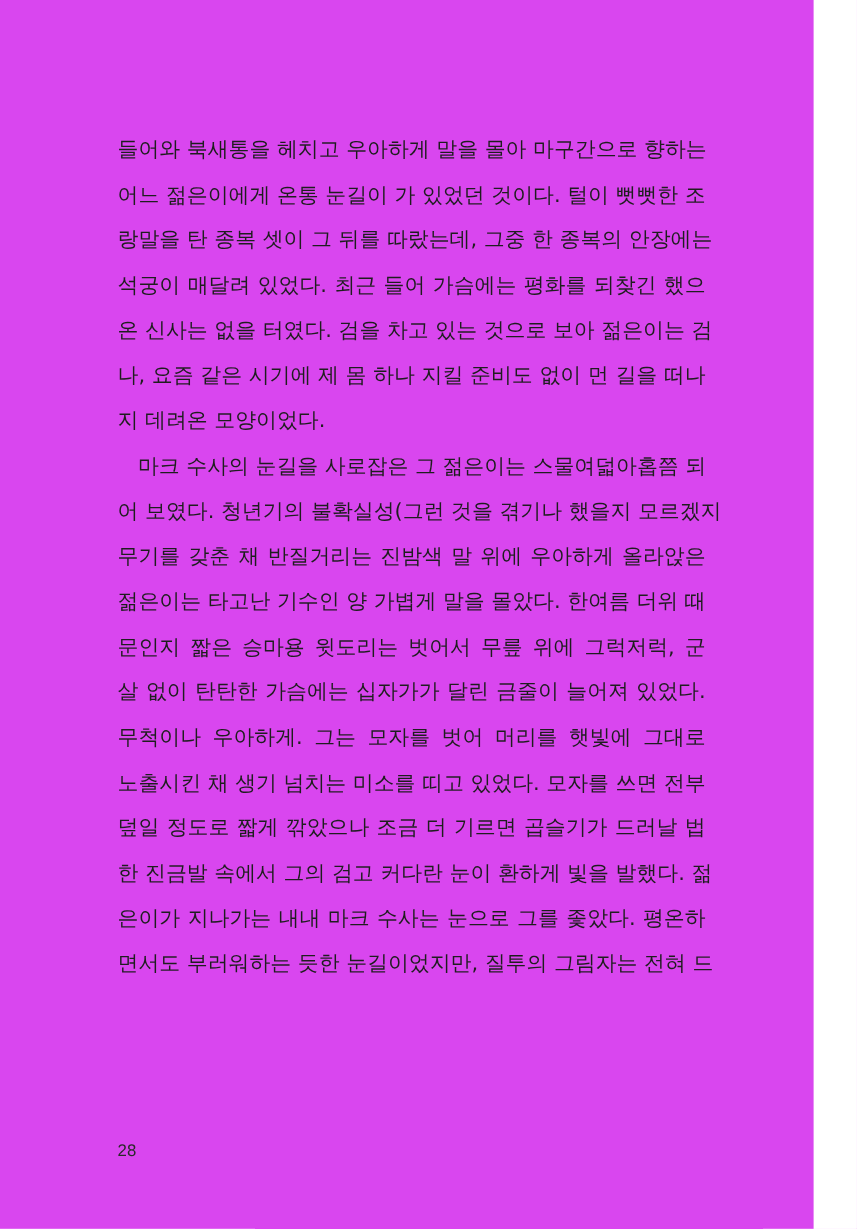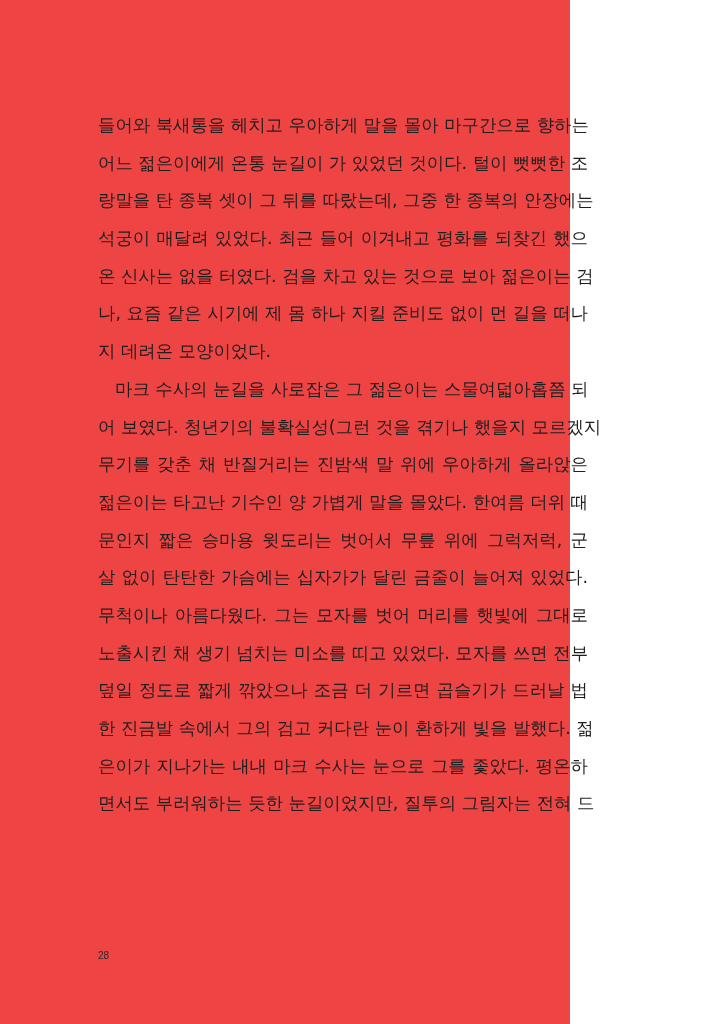--- a/index.html
+++ b/index.html
@@ -9,23 +9,23 @@
     }
     body {
       width: 714px;
       height: 1024px;
       position: relative;
       overflow: hidden;
     }
     .page {
       position: absolute;
       left: 0; top: 0;
-      width: 570px;
+      width: 678px;
       height: 1024px;
-      background: #ef4444;
+      background: #d946ef;
     }
     .body-text {
       position: absolute;
       left: 98px;
       top: 107px;
       width: 490px;
       font-family: "DejaVu Sans", "Liberation Sans", sans-serif;
       font-size: 17.4px;
       color: #1e1e1e;
     }
@@ -41,46 +41,46 @@
       text-align-last: left;
     }
     .line.indent {
       padding-left: 17px;
     }
     .page-number {
       position: absolute;
       left: 98px;
       top: 950px;
       font-family: "Liberation Sans", "DejaVu Sans", sans-serif;
-      font-size: 10px;
+      font-size: 14px;
       color: #2a2a2a;
     }
   </style>
 </head>
 <body>
 
 <div class="page">
   <div class="body-text">
     <div>
       <span class="line">들어와 북새통을 헤치고 우아하게 말을 몰아 마구간으로 향하는</span>
       <span class="line">어느 젊은이에게 온통 눈길이 가 있었던 것이다. 털이 뻣뻣한 조</span>
       <span class="line">랑말을 탄 종복 셋이 그 뒤를 따랐는데, 그중 한 종복의 안장에는</span>
-      <span class="line">석궁이 매달려 있었다. 최근 들어 이겨내고 평화를 되찾긴 했으</span>
+      <span class="line">석궁이 매달려 있었다. 최근 들어 가슴에는 평화를 되찾긴 했으</span>
       <span class="line">온 신사는 없을 터였다. 검을 차고 있는 것으로 보아 젊은이는 검</span>
       <span class="line">나, 요즘 같은 시기에 제 몸 하나 지킬 준비도 없이 먼 길을 떠나</span>
       <span class="line last">지 데려온 모양이었다.</span>
     </div>
     <div>
       <span class="line indent">마크 수사의 눈길을 사로잡은 그 젊은이는 스물여덟아홉쯤 되</span>
       <span class="line">어 보였다. 청년기의 불확실성(그런 것을 겪기나 했을지 모르겠지</span>
       <span class="line">무기를 갖춘 채 반질거리는 진밤색 말 위에 우아하게 올라앉은</span>
       <span class="line">젊은이는 타고난 기수인 양 가볍게 말을 몰았다. 한여름 더위 때</span>
       <span class="line">문인지 짧은 승마용 윗도리는 벗어서 무릎 위에 그럭저럭, 군</span>
       <span class="line">살 없이 탄탄한 가슴에는 십자가가 달린 금줄이 늘어져 있었다.</span>
-      <span class="line">무척이나 아름다웠다. 그는 모자를 벗어 머리를 햇빛에 그대로</span>
+      <span class="line">무척이나 우아하게. 그는 모자를 벗어 머리를 햇빛에 그대로</span>
       <span class="line">노출시킨 채 생기 넘치는 미소를 띠고 있었다. 모자를 쓰면 전부</span>
       <span class="line">덮일 정도로 짧게 깎았으나 조금 더 기르면 곱슬기가 드러날 법</span>
       <span class="line">한 진금발 속에서 그의 검고 커다란 눈이 환하게 빛을 발했다. 젊</span>
       <span class="line">은이가 지나가는 내내 마크 수사는 눈으로 그를 좇았다. 평온하</span>
       <span class="line">면서도 부러워하는 듯한 눈길이었지만, 질투의 그림자는 전혀 드</span>
     </div>
   </div>
 
   <div class="page-number">28</div>
 </div>

